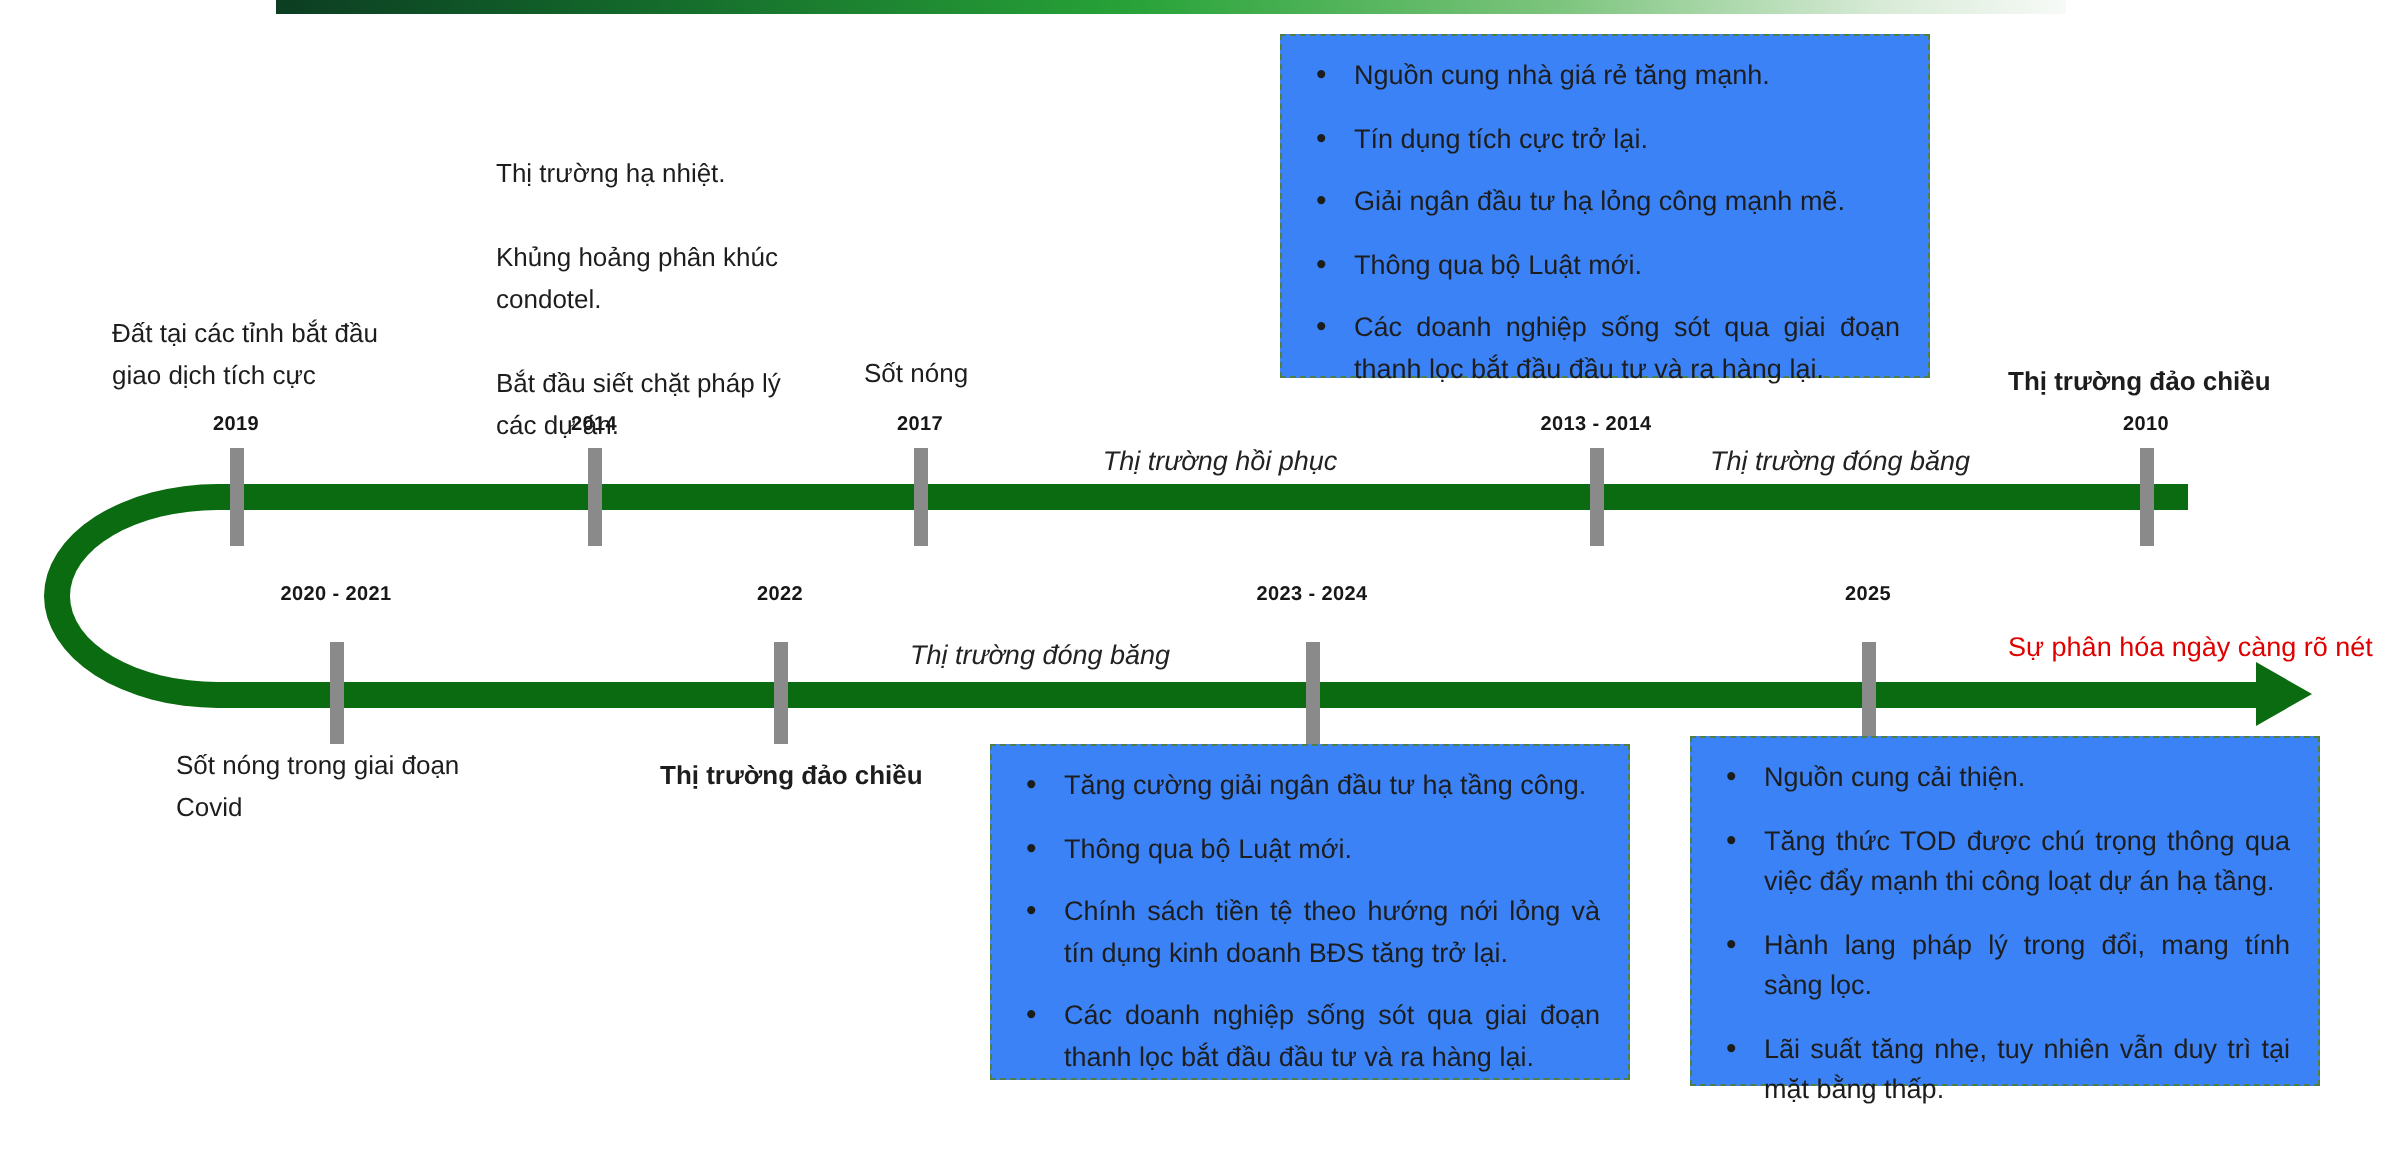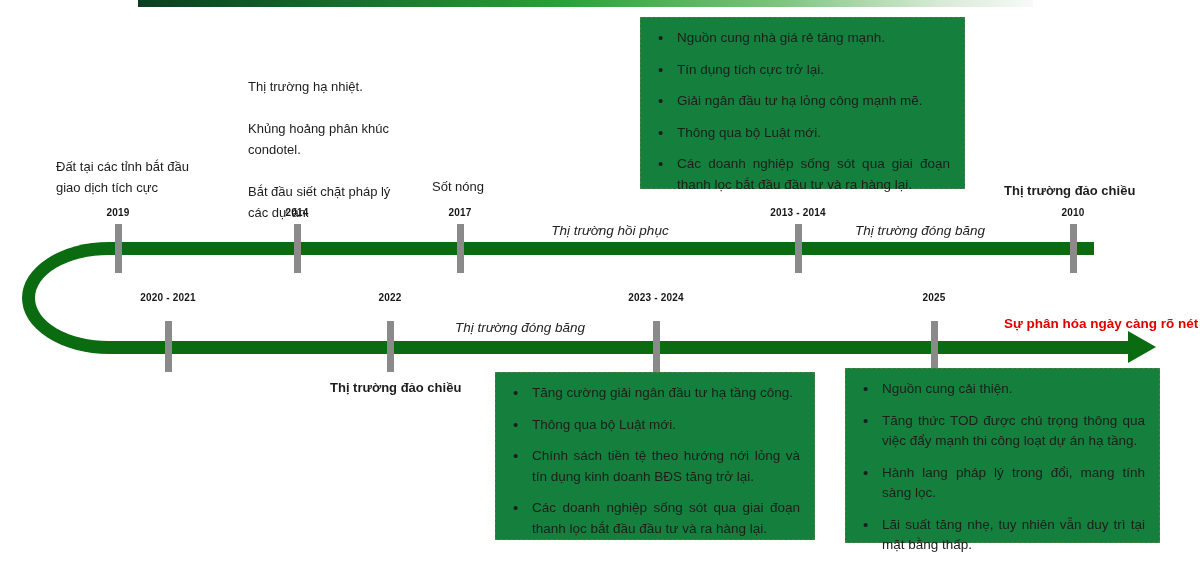--- a/index.html
+++ b/index.html
@@ -109,31 +109,31 @@
     color: #1d1d1d;
     line-height: 1.62;
     white-space: pre-line;
   }
   .note.bold {
     font-weight: bold;
   }
   .note-hl {
     position: absolute;
     font-size: 13.5px;
-    font-weight: bold;
+    font-weight: normal;
     color: #e00000;
     white-space: nowrap;
   }
 
   
   .callout {
     position: absolute;
     border: 1.6px dashed #4f7f42;
     box-sizing: border-box;
-    background: #15803d;
+    background: #3b82f6;
     padding: 10px 14px 10px 10px;
   }
   .callout ul {
     margin: 0;
     padding: 0;
     list-style: none;
   }
   .callout li {
     position: relative;
     font-size: 13.5px;
@@ -200,20 +200,22 @@
 Khủng hoảng phân khúc
 condotel.
 
 Bắt đầu siết chặt pháp lý
 các dự án.</div>
 
   <div class="note" style="left:432px; top:176px; width:120px">Sốt nóng</div>
 
   <div class="note bold" style="left:1004px; top:180px; width:190px">Thị trường đảo chiều</div>
 
+  <div class="note" style="left:88px;  top:372px; width:230px">Sốt nóng trong giai đoạn
+Covid</div>
 
   <div class="note bold" style="left:330px; top:377px; width:180px">Thị trường đảo chiều</div>
 
   <div class="note-hl" style="left:1004px; top:316px">Sự phân hóa ngày càng rõ nét</div>
 
   <div class="callout" style="left:640px; top:17px; width:325px; height:172px">
     <ul>
       <li>Nguồn cung nhà giá rẻ tăng mạnh.</li>
       <li>Tín dụng tích cực trở lại.</li>
       <li>Giải ngân đầu tư hạ lỏng công mạnh mẽ.</li>

